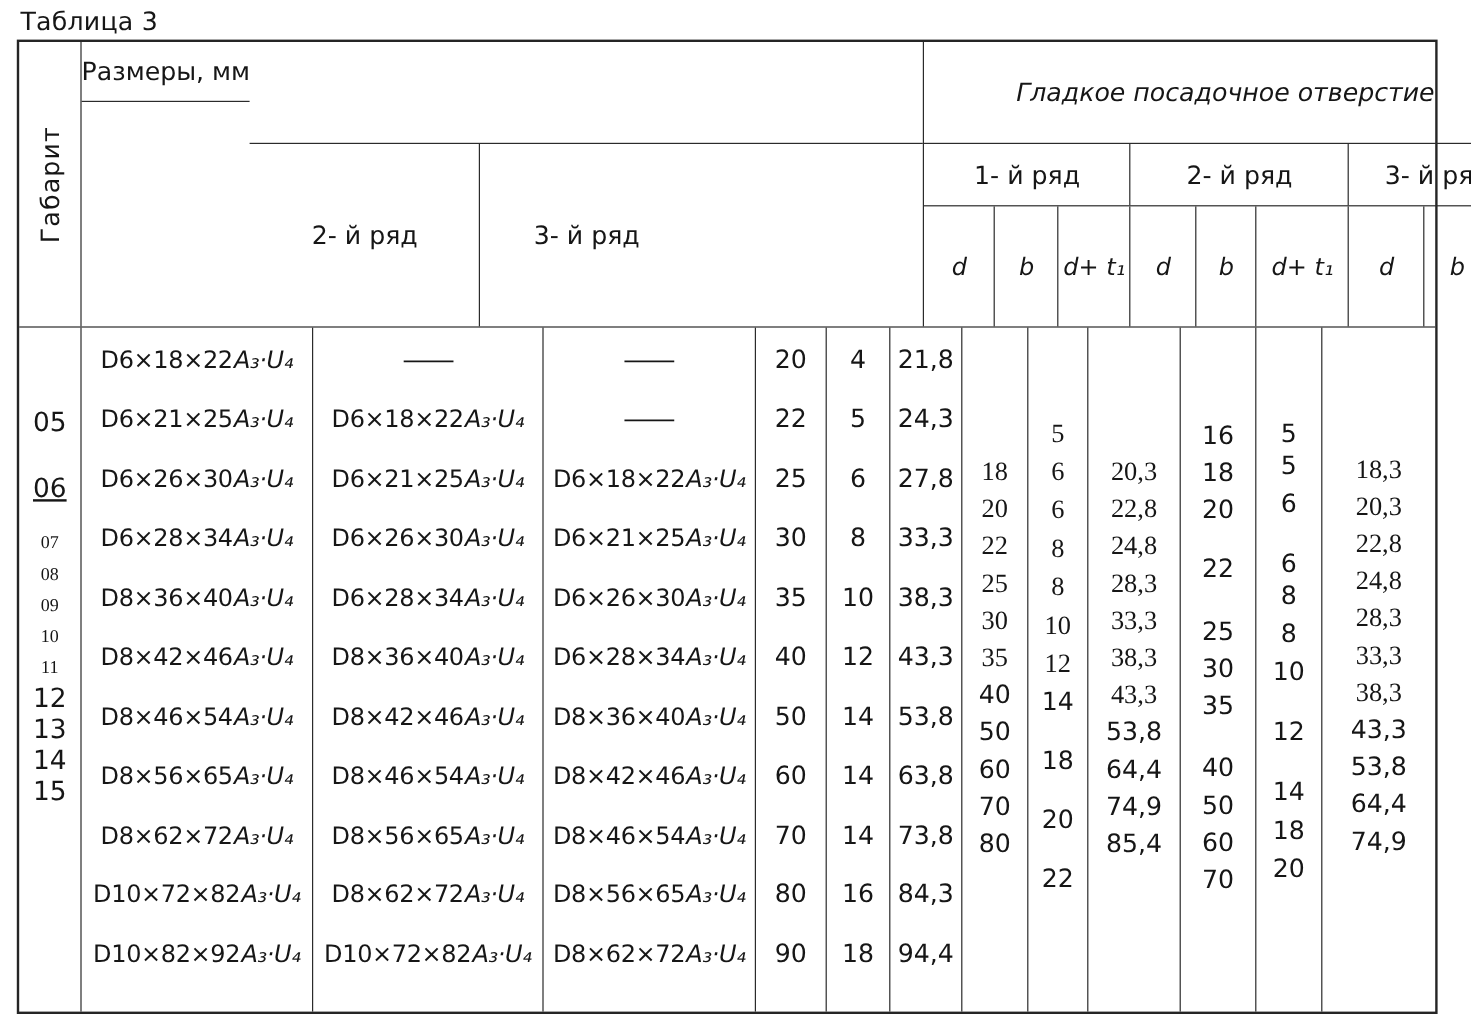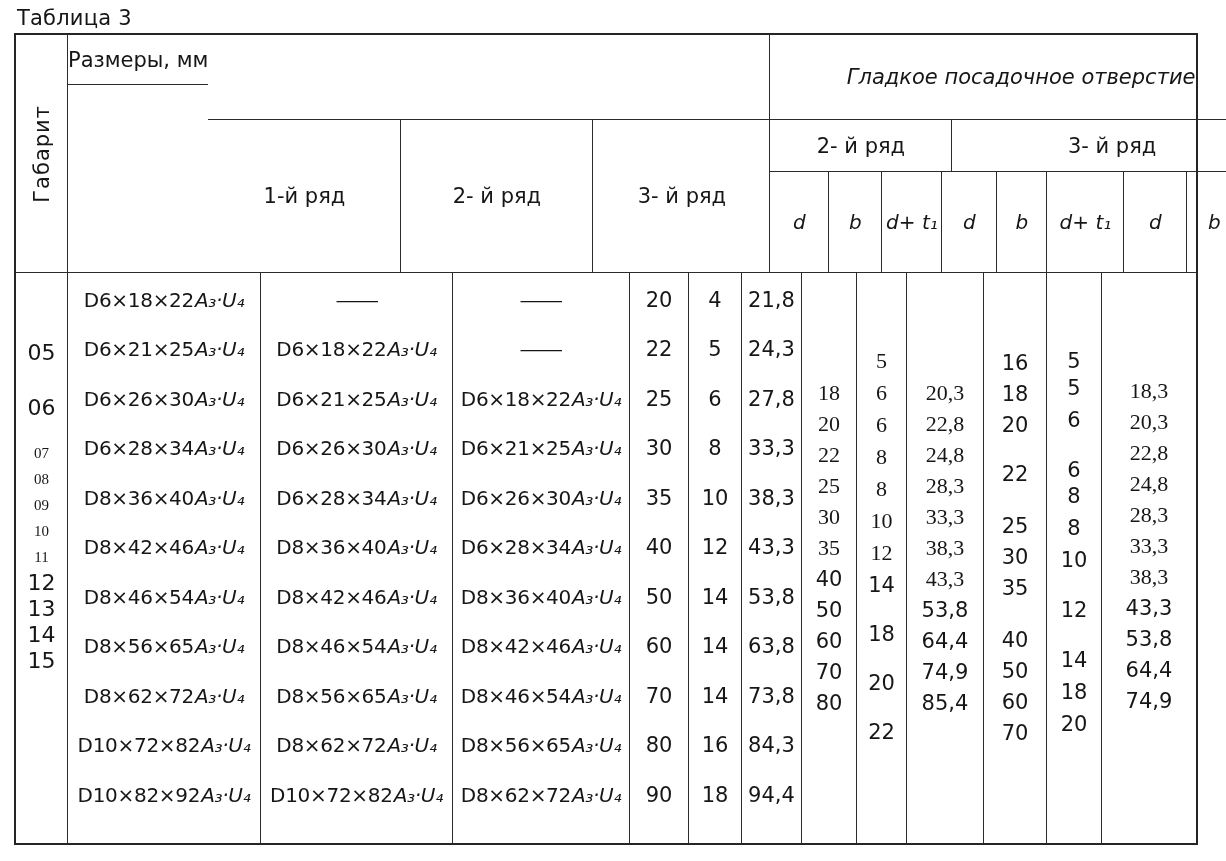--- a/index.html
+++ b/index.html
@@ -59,21 +59,21 @@
   .w-d2 { width: 55px; flex: none; } .w-b2 { width: 50px; flex: none; } .w-t2 { width: 77px; flex: none; }
   .w-d3 { width: 63px; flex: none; } .w-b3 { width: 55px; flex: none; } .w-t3 { flex: 1; }
 
   .body { flex: 1; display: flex; border-top: 1.6px solid #2b2b2b; }
 
   .gab-col { width: 52px; flex: none; border-right: 1.6px solid #2b2b2b;
     display: flex; flex-direction: column; align-items: center;
     padding-top: 69px; font-size: 22px; }
   .gab-col span { display: block; height: 22px; line-height: 22px; margin-bottom: 4px; }
   .gab-col span:nth-child(1) { margin-bottom: 33px; }
-  .gab-col span:nth-child(2) { margin-bottom: 23px; }
+  .gab-col span:nth-child(2) { margin-bottom: 23px; text-decoration: underline; }
   .gab-col span:nth-child(n+3):nth-child(-n+7) {
     font-family: Liberation Serif, serif; font-size: 15px; }
 
   .rows-col { display: flex; flex-direction: column; padding-top: 2px; }
   .rows-col .cell { height: 49.5px; flex: none; display: flex;
     align-items: center; justify-content: center; white-space: nowrap; }
   .shl-cell { font-size: 20px; letter-spacing: -0.3px; }
   .shl-cell i { font-style: italic; margin-left: 1px; }
   .num-cell { font-size: 21px; }
   .dash { display: inline-block; transform: scaleX(2.3); }
@@ -109,28 +109,28 @@
     <div class="gab-head">
       <span class="gab-rot">Габарит</span>
     </div>
     <div class="hdr-right">
       <div class="razmery">Размеры, мм</div>
       <div class="sections">
         <div class="sec-shl">
           <div class="shl-title">
           </div>
           <div class="shl-cols">
-            <div class="w-c1 br">1-й ряд</div>
             <div class="w-c2 br">2- й ряд</div>
             <div class="w-c3">3- й ряд</div>
           </div>
         </div>
         <div class="sec-gla">
           <div class="gla-title">Гладкое посадочное отверстие</div>
           <div class="gla-groups">
+            <div class="w-g1 br">1- й ряд</div>
             <div class="w-g2 br">2- й ряд</div>
             <div class="w-g3">3- й ряд</div>
           </div>
           <div class="gla-sub">
             <div class="w-d1 br">d</div>
             <div class="w-b1 br">b</div>
             <div class="w-t1 br">d+ t₁</div>
             <div class="w-d2 br">d</div>
             <div class="w-b2 br">b</div>
             <div class="w-t2 br">d+ t₁</div>

